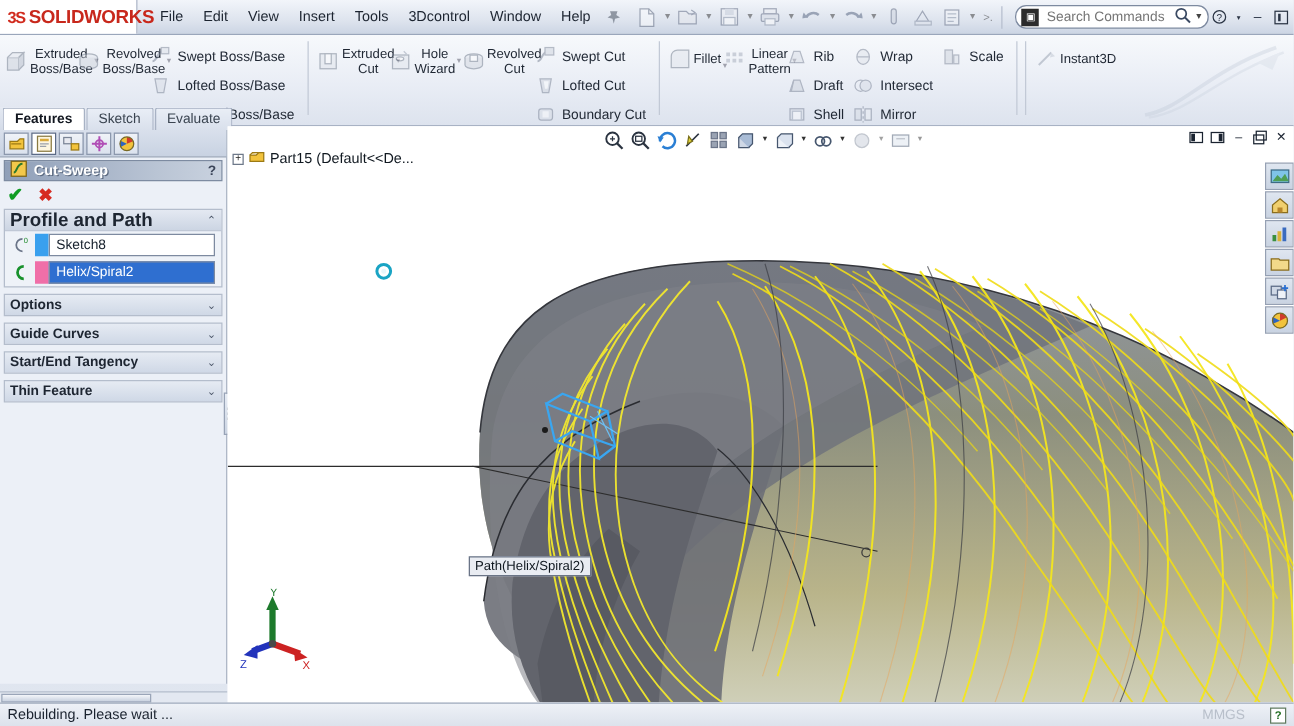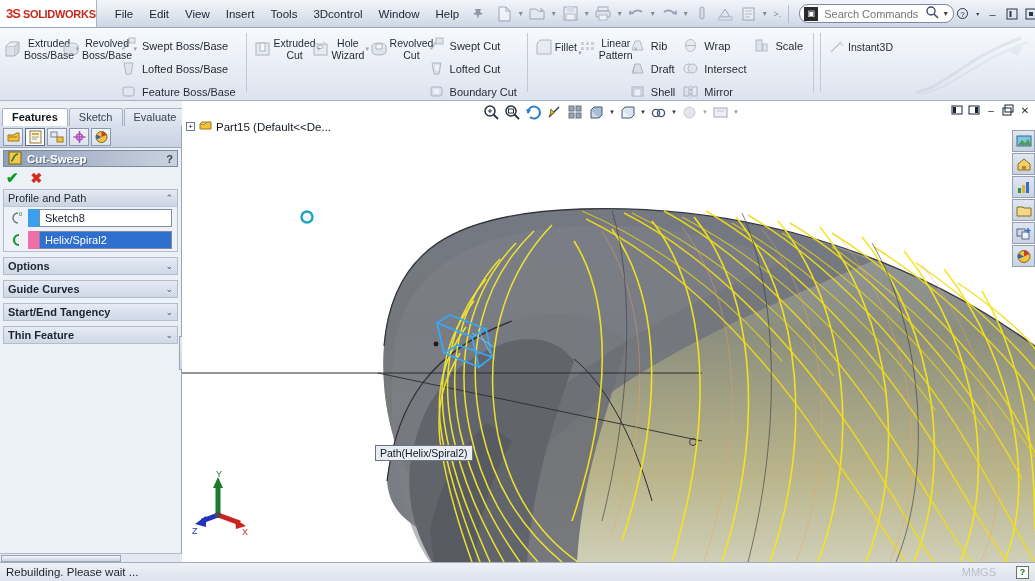--- a/index.html
+++ b/index.html
@@ -24,21 +24,21 @@
     background: linear-gradient(#f2f5fa, #dee4ee 60%, #ccd5e4);
     border-bottom: 1px solid #9aa6bb;
     display: flex; align-items: center;
   }
   .sw-logo {
     width: 110px; height: 27px; background: #ffffff;
     display: flex; align-items: center; padding-left: 6px;
     border-right: 1px solid #aab4c6;
   }
   .sw-logo .mark { color: #d12b1e; font-weight: bold; font-size: 13px; letter-spacing:-1px; margin-right:3px;}
-  .sw-logo .word { color: #c8281c; font-weight: bold; font-size: 11px; letter-spacing: -0.3px; }
+  .sw-logo .word { color: #c8281c; font-weight: bold; font-size: 15px; letter-spacing: -0.3px; }
   .menubar { display: flex; align-items: center; height: 27px; padding-left: 10px; }
   .menubar .mi {
     padding: 4px 8px; color: #1c2430; font-size: 11.5px; cursor: default; white-space: nowrap;
   }
   .qat { display: flex; align-items: center; height: 27px; padding-left: 4px; gap: 1px; }
   .qbtn {
     width: 22px; height: 22px; display: flex; align-items: center; justify-content: center;
     opacity: .55;
   }
   .qcaret { width: 9px; height: 22px; display:flex; align-items:center; justify-content:center; opacity:.5; font-size:7px; color:#333;}
@@ -75,21 +75,21 @@
   .bigbtn .lbl { font-size: 10.5px; color: #1f2733; text-align: center; line-height: 11.5px; margin-top: 2px;}
   .bigbtn .car { font-size: 6px; color:#556; opacity:.5; margin-top:1px;}
   .smallcol { display: flex; flex-direction: column; padding-top: 3px; }
   .smallbtn { display: flex; align-items: center; height: 23px; padding: 0 5px 0 2px; cursor: default;}
   .smallbtn .ico { width: 17px; height: 17px; margin-right: 5px; opacity:.45;}
   .smallbtn .lbl { font-size: 11px; color: #1f2733; white-space: nowrap;}
   .ghost { position:absolute; right:4px; top:4px; width:120px; height:66px; opacity:.30; }
 
   
   .leftpanel {
-    position: absolute; left: 0; top: 108px; width: 182px; height: 461px;
+    position: absolute; left: 0; top: 86px; width: 182px; height: 461px;
     background: #ecf0f7; border-right: 1px solid #9aa5b8;
   }
   .cmdtabs { display: flex; height: 18px; background: linear-gradient(#e4e9f2,#d4dbe8); padding-left:2px;}
   .ctab {
     padding: 2px 9px 0 9px; font-size: 11px; color: #3a4450;
     border: 1px solid #a8b2c4; border-bottom: none; background: linear-gradient(#e9eef6,#d9e0ec);
     margin-right: 1px; border-radius: 2px 2px 0 0; cursor: default;
   }
   .ctab.active { background: #ffffff; color: #11161f; font-weight: bold; }
   .pmtabs {
@@ -108,21 +108,21 @@
   .pmhead .ttl { color: #ffffff; font-weight: bold; font-size: 11.5px; text-shadow: 1px 1px 0 #5c6a80; }
   .pmhead .qm { margin-left: auto; color: #3a4458; font-weight: bold; font-size: 11px;}
   .pmokrow { height: 22px; display: flex; align-items: center; padding-left: 6px; gap: 12px;}
   .okchk { color: #0f9c23; font-size: 15px; font-weight: bold;}
   .okx { color: #d62b21; font-size: 14px; font-weight: bold;}
   .pmbox { margin: 0 3px 5px 3px; border: 1px solid #b4bdcc; background: #eef2f8; }
   .pmboxhdr {
     height: 17px; display: flex; align-items: center; padding: 0 4px;
     background: linear-gradient(#e4e9f2,#ccd5e3); border-bottom: 1px solid #c0c8d6;
   }
-  .pmboxhdr .t { font-weight: normal; font-size: 11px; color: #1d2531;}
+  .pmboxhdr .t { font-weight: bold; font-size: 15px; color: #1d2531;}
   .pmboxhdr .chev { margin-left: auto; color: #4a5568; font-size: 9px;}
   .selrow { display: flex; align-items: center; height: 22px; padding: 0 5px 0 4px; }
   .selico { width: 16px; height: 16px; margin-right: 4px; }
   .swatch { width: 11px; height: 18px; margin-right: 0; }
   .selfield {
     flex: 1; height: 18px; border: 1px solid #7d8aa0; background: #fff;
     display: flex; align-items: center; padding-left: 5px; font-size: 11px; color: #16202c;
   }
   .selfield.active { background: #2f6fd0; color: #ffffff; }
   .collapsed {

